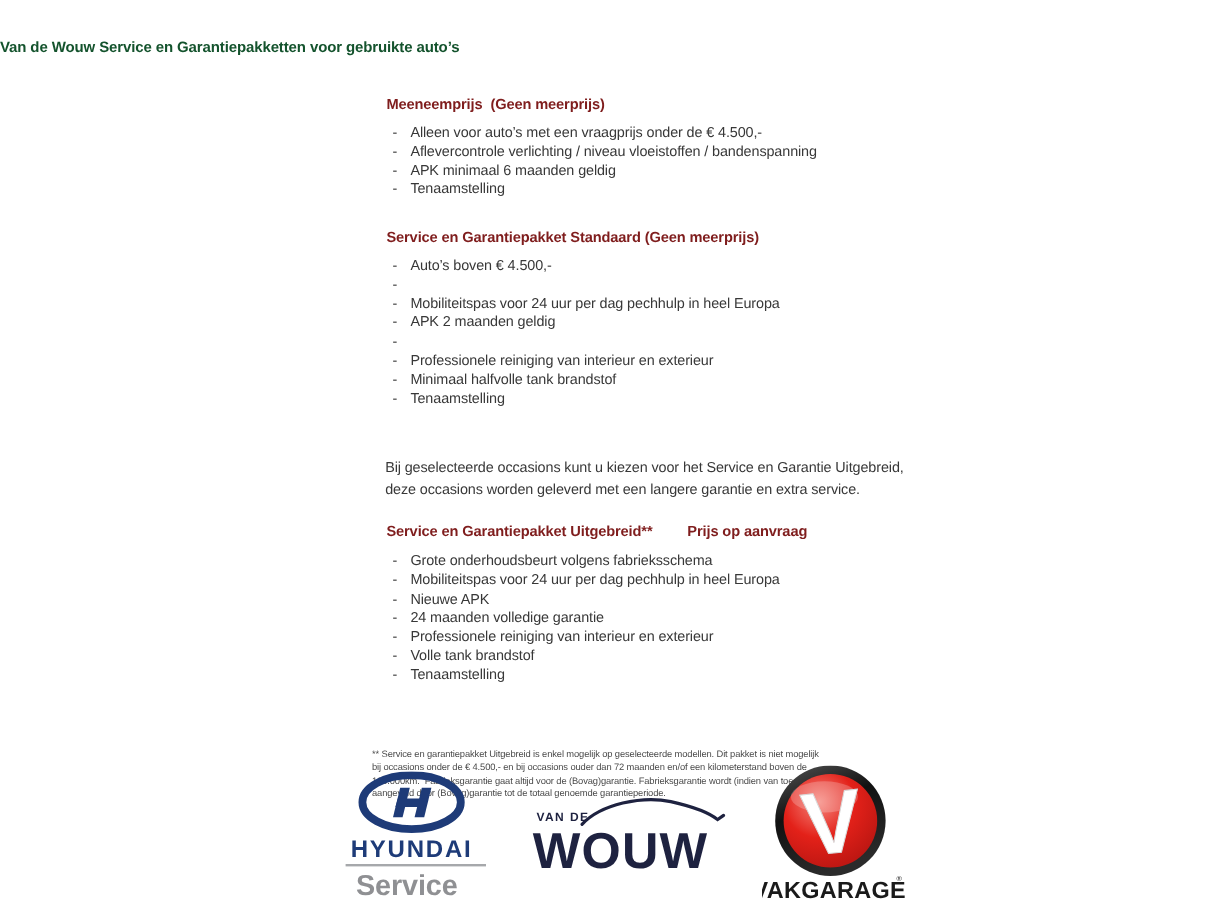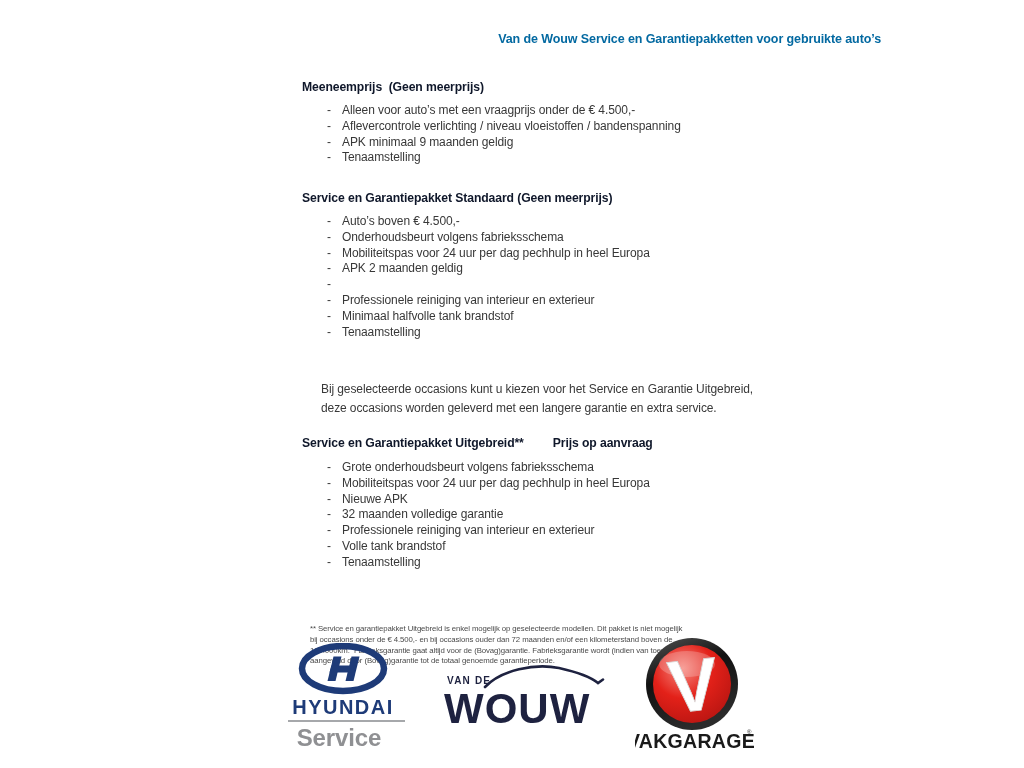--- a/index.html
+++ b/index.html
@@ -10,30 +10,30 @@
     height: 768px;
     background: #ffffff;
     overflow: hidden;
     font-family: "Liberation Sans", sans-serif;
     color: #383838;
     letter-spacing: -0.1px;
   }
   .title {
     position: absolute;
     top: 32px; left: 0; width: 881px;
-    text-align: right;
+    text-align: left;
     font-size: 12.5px; font-weight: bold;
-    color: #0369a1;
+    color: #14532d;
     white-space: pre-wrap;
   }
   .heading {
     position: absolute;
-    left: 302px;
+    left: 322px;
     font-size: 12.2px; font-weight: bold;
-    color: #0f172a;
+    color: #7f1d1d;
     white-space: pre-wrap;
   }
   .h-meeneem   { top: 80px; }
   .h-standaard { top: 191px; }
   .h-uitgebreid { top: 436px; display: flex; gap: 29px; }
   .bullet-list {
     position: absolute;
     left: 327px;
     width: 480px;
     font-size: 12px;
@@ -76,37 +76,36 @@
       <div class="bullet-row">
         <span class="dash">-</span>
         <span class="bullet-text">Alleen voor auto’s met een vraagprijs onder de € 4.500,-</span>
       </div>
       <div class="bullet-row">
         <span class="dash">-</span>
         <span class="bullet-text">Aflevercontrole verlichting / niveau vloeistoffen / bandenspanning</span>
       </div>
       <div class="bullet-row">
         <span class="dash">-</span>
-        <span class="bullet-text">APK minimaal 9 maanden geldig</span>
+        <span class="bullet-text">APK minimaal 6 maanden geldig</span>
       </div>
       <div class="bullet-row">
         <span class="dash">-</span>
         <span class="bullet-text">Tenaamstelling</span>
       </div>
     </div>
 
   <div class="heading h-standaard">Service en Garantiepakket Standaard (Geen meerprijs)</div>
   <div class="bullet-list l-2">
       <div class="bullet-row">
         <span class="dash">-</span>
         <span class="bullet-text">Auto’s boven € 4.500,-</span>
       </div>
       <div class="bullet-row">
         <span class="dash">-</span>
-        <span class="bullet-text">Onderhoudsbeurt volgens fabrieksschema</span>
       </div>
       <div class="bullet-row">
         <span class="dash">-</span>
         <span class="bullet-text">Mobiliteitspas voor 24 uur per dag pechhulp in heel Europa</span>
       </div>
       <div class="bullet-row">
         <span class="dash">-</span>
         <span class="bullet-text">APK 2 maanden geldig</span>
       </div>
       <div class="bullet-row">
@@ -141,21 +140,21 @@
       <div class="bullet-row">
         <span class="dash">-</span>
         <span class="bullet-text">Mobiliteitspas voor 24 uur per dag pechhulp in heel Europa</span>
       </div>
       <div class="bullet-row">
         <span class="dash">-</span>
         <span class="bullet-text">Nieuwe APK</span>
       </div>
       <div class="bullet-row">
         <span class="dash">-</span>
-        <span class="bullet-text">32 maanden volledige garantie</span>
+        <span class="bullet-text">24 maanden volledige garantie</span>
       </div>
       <div class="bullet-row">
         <span class="dash">-</span>
         <span class="bullet-text">Professionele reiniging van interieur en exterieur</span>
       </div>
       <div class="bullet-row">
         <span class="dash">-</span>
         <span class="bullet-text">Volle tank brandstof</span>
       </div>
       <div class="bullet-row">

